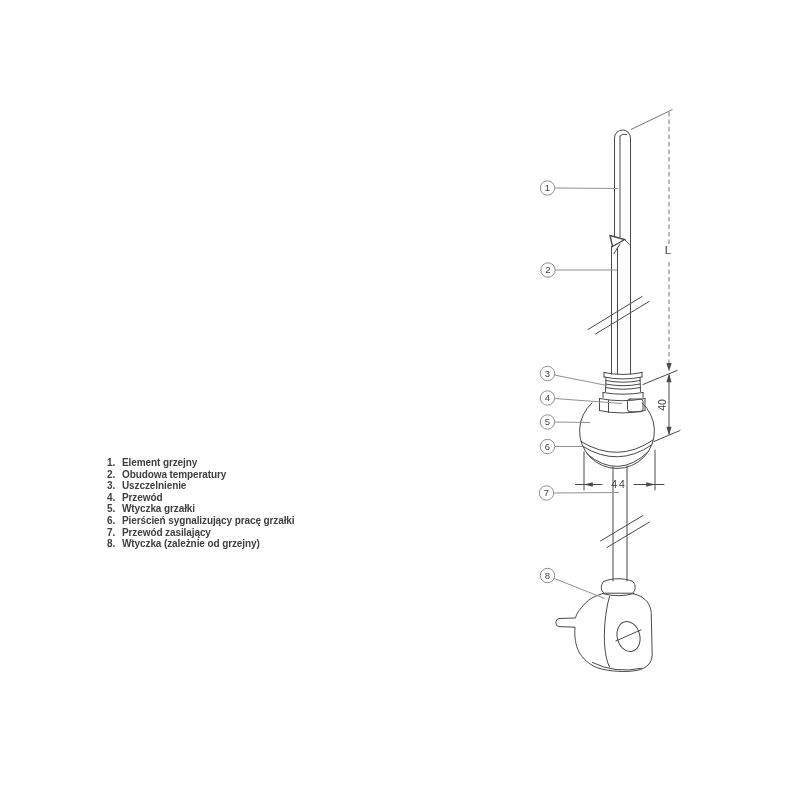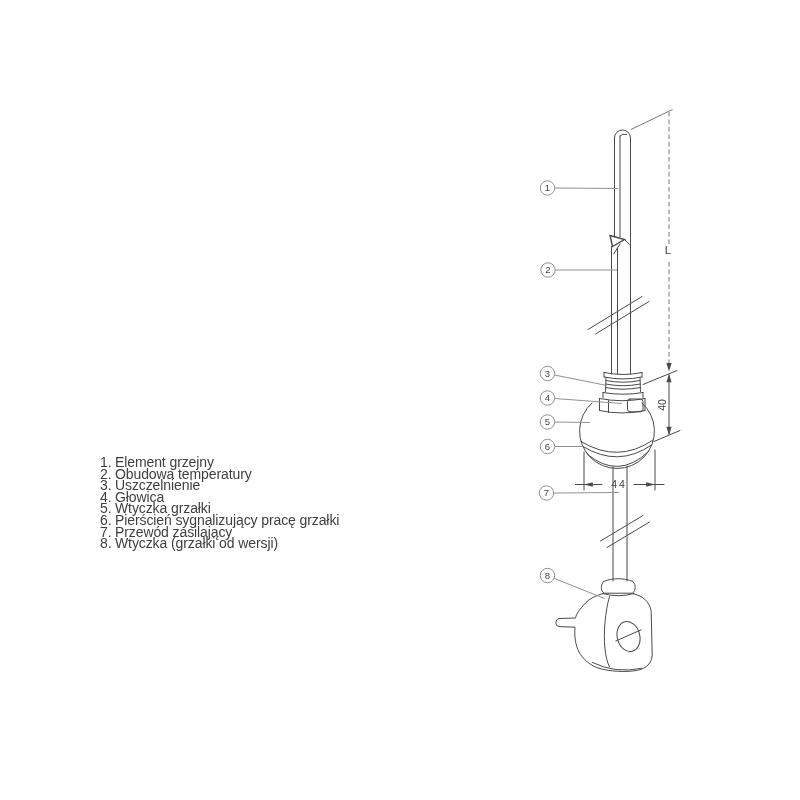--- a/index.html
+++ b/index.html
@@ -1,19 +1,19 @@
 <!DOCTYPE html>
 <html style="--line: #4a4a4a; --leader: #919191; --dim: #777777; --text: #3f3f3f;"><head>
 <meta charset="utf-8">
 <style>
   html,body{margin:0;padding:0;background:#fff;}
   .canvas{position:relative;width:800px;height:800px;background:#fff;overflow:hidden;
           font-family:"Liberation Sans",sans-serif;}
-  .legend{position:absolute;left:100px;top:457px;
-          font-size:14px;line-height:11.6px;letter-spacing:-0.1px;color:var(--text,#3f3f3f);}
+  .legend{position:absolute;left:107px;top:457px;
+          font-size:10px;line-height:11.6px;letter-spacing:-0.1px;color:var(--text,#3f3f3f);font-weight:bold;}
   .legend-row{white-space:nowrap;}
   .legend-row .num{display:inline-block;min-width:15px;}
   svg.diagram{position:absolute;left:0;top:0;}
   .ln{stroke:var(--line,#4a4a4a);fill:none;stroke-width:1;stroke-linecap:round;}
   .ln2{stroke:var(--line,#4a4a4a);fill:none;stroke-width:1.4;stroke-linecap:round;}
   .lnf{fill:var(--line,#4a4a4a);stroke:none;}
   .ld{stroke:var(--leader,#919191);fill:none;stroke-width:1;}
   .dash{stroke:var(--dim,#777777);fill:none;stroke-width:1;stroke-dasharray:4.5 3;}
   .thin{stroke:var(--dim,#777777);fill:none;stroke-width:1;}
   .co-circle{fill:#ffffff;stroke:var(--leader,#919191);stroke-width:1;}
@@ -26,25 +26,25 @@
 </style>
 </head>
 <body>
 
 <div class="canvas">
 
   <div class="legend">
     <div class="legend-row"><span class="num">1.</span><span>Element grzejny</span></div>
     <div class="legend-row"><span class="num">2.</span><span>Obudowa temperatury</span></div>
     <div class="legend-row"><span class="num">3.</span><span>Uszczelnienie</span></div>
-    <div class="legend-row"><span class="num">4.</span><span>Głowica</span></div>
+    <div class="legend-row"><span class="num">4.</span><span>Przewód</span></div>
     <div class="legend-row"><span class="num">5.</span><span>Wtyczka grzałki</span></div>
     <div class="legend-row"><span class="num">6.</span><span>Pierścień sygnalizujący pracę grzałki</span></div>
     <div class="legend-row"><span class="num">7.</span><span>Przewód zasilający</span></div>
-    <div class="legend-row"><span class="num">8.</span><span>Wtyczka (grzałki od wersji)</span></div>
+    <div class="legend-row"><span class="num">8.</span><span>Wtyczka (zależnie od grzejny)</span></div>
   </div>
 
   <svg class="diagram" width="800" height="800" viewBox="0 0 800 800">
 
     <g>
       <path class="ln" d="M 614.5 237 L 614.5 138 A 8 8 0 0 1 630.5 138 L 630.5 374"></path>
       <path class="ln" d="M 620 136 L 620 237"></path>
       <path class="ln" d="M 620 136 A 5.5 5 0 0 1 626.5 134.5"></path>
     </g>
 

